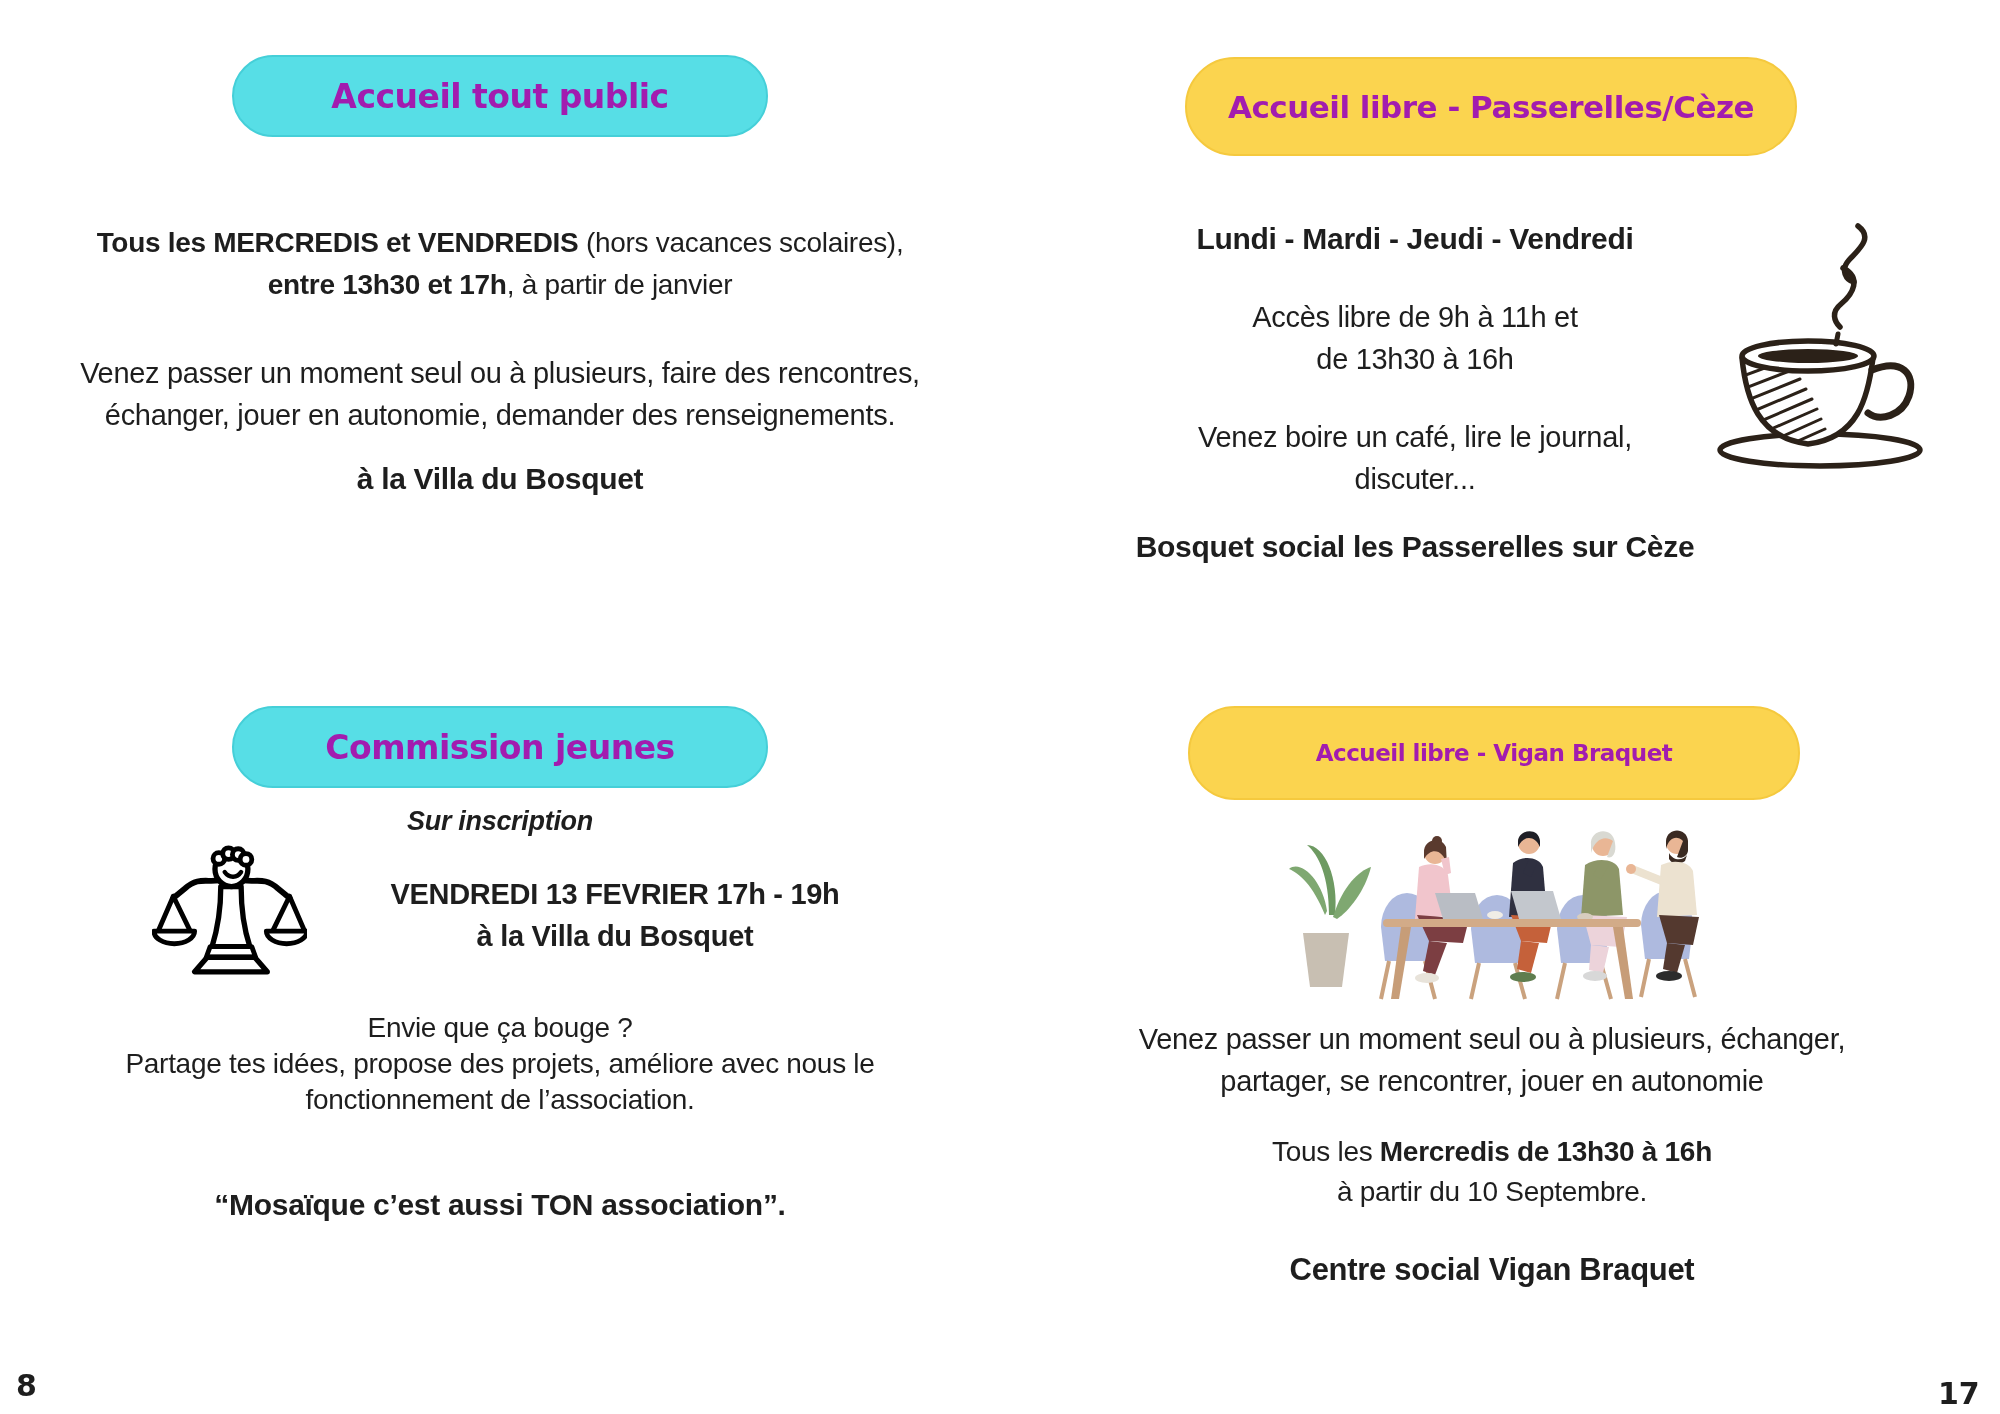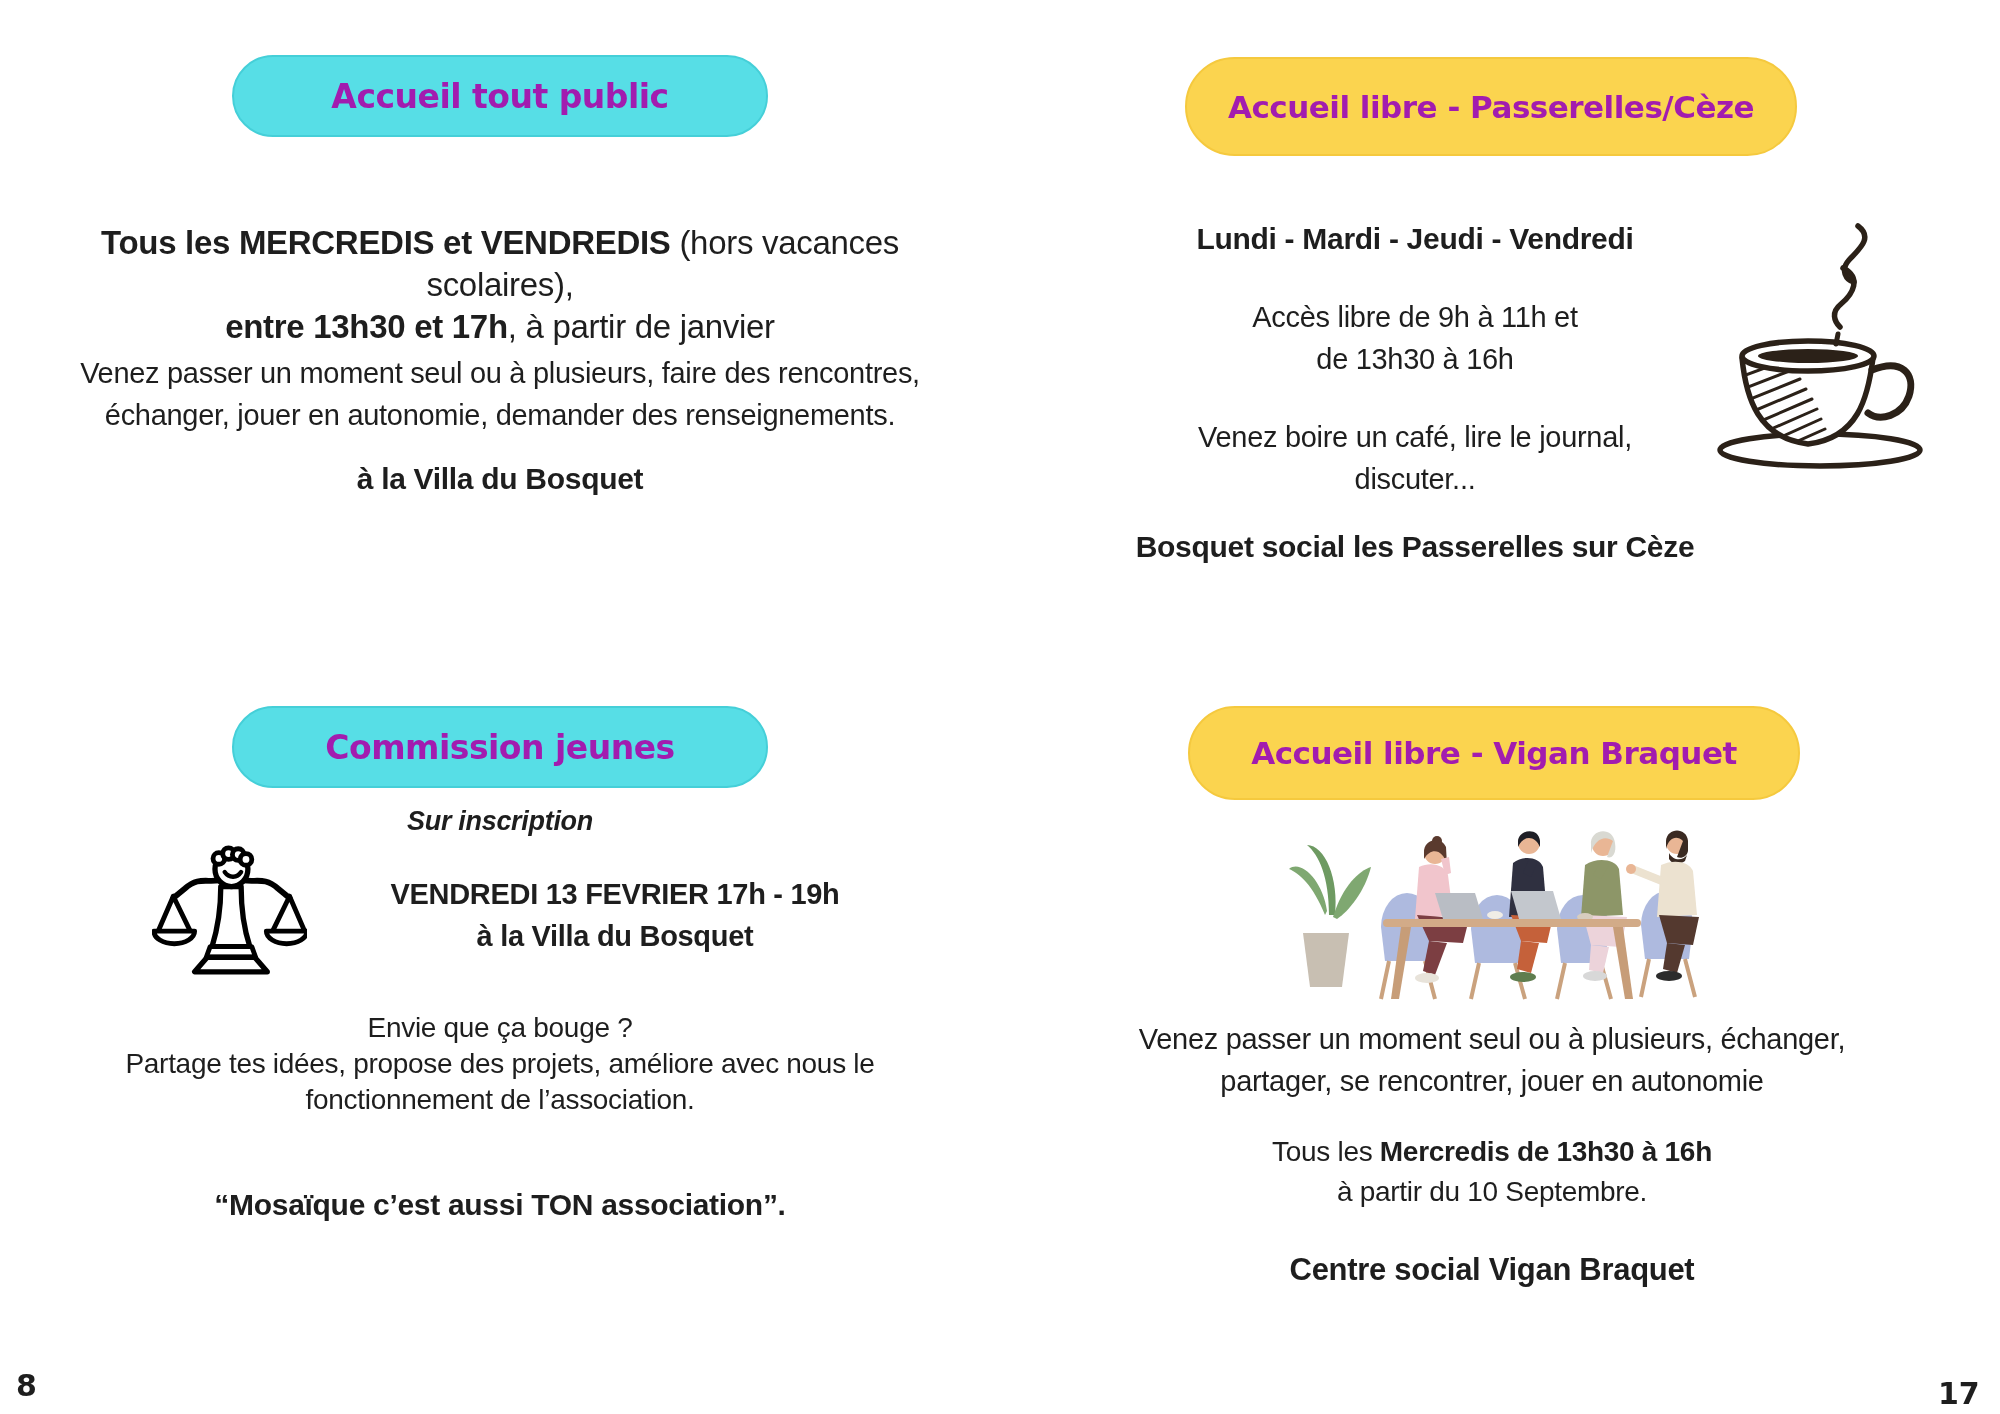--- a/index.html
+++ b/index.html
@@ -8,21 +8,21 @@
   .abs{position:absolute;}
   .pill{display:flex;align-items:center;justify-content:center;
         font-family:"DejaVu Sans",sans-serif;font-weight:700;letter-spacing:-0.5px;color:#a21caf;}
   .pill.teal{background:#57dee6;border:2px solid #45cfd8;border-radius:44px;}
   .pill.yellow{background:#fbd44f;border:2px solid #f5c93e;border-radius:50px;}
   .txt{text-align:center;}
   .b{font-weight:700;}
   .line{display:block;}
   .body-28{font-size:28px;line-height:40px;letter-spacing:-0.3px;}
   .body-29{font-size:29px;line-height:42px;letter-spacing:-0.3px;}
-  .sched{font-size:33px;line-height:42px;letter-spacing:-0.3px;}
+  .sched{font-size:28px;line-height:42px;letter-spacing:-0.3px;}
   .loc{font-weight:700;font-size:30px;letter-spacing:-0.3px;}
   .pagenum{font-weight:700;font-size:30px;font-family:"DejaVu Sans",sans-serif;}
   .italic{font-style:italic;font-weight:700;font-size:27px;letter-spacing:-0.3px;}
   svg{display:block;}
 </style>
 </head>
 <body>
 
 <div class="page">
 
@@ -133,21 +133,21 @@
     <div class="abs txt body-28" style="left:50px;top:1010px;width:900px;line-height:36px;">
       <span class="line">Envie que ça bouge ?</span>
       <span class="line">Partage tes idées, propose des projets, améliore avec nous le</span>
       <span class="line">fonctionnement de l’association.</span>
     </div>
 
     <div class="abs txt loc" style="left:60px;top:1188px;width:880px;">“Mosaïque c’est aussi TON association”.</div>
   </section>
 
   <section>
-    <div class="abs pill yellow" style="left:1188px;top:706px;width:608px;height:90px;font-size:31px;">
+    <div class="abs pill yellow" style="left:1188px;top:706px;width:608px;height:90px;font-size:23px;">
       <span>Accueil libre - Vigan Braquet</span>
     </div>
 
     <div class="abs" style="left:1285px;top:815px;width:440px;height:190px;">
       <svg width="440" height="190" viewBox="0 0 440 190">
 
         <g>
           <path d="M40 100 C28 70 14 58 4 54 C16 44 38 66 42 96 Z" fill="#7fa871"></path>
           <path d="M44 100 C44 62 34 40 22 30 C40 30 54 64 50 100 Z" fill="#6e9a62"></path>
           <path d="M48 102 C58 70 74 56 86 52 C80 76 64 96 52 104 Z" fill="#7fa871"></path>

